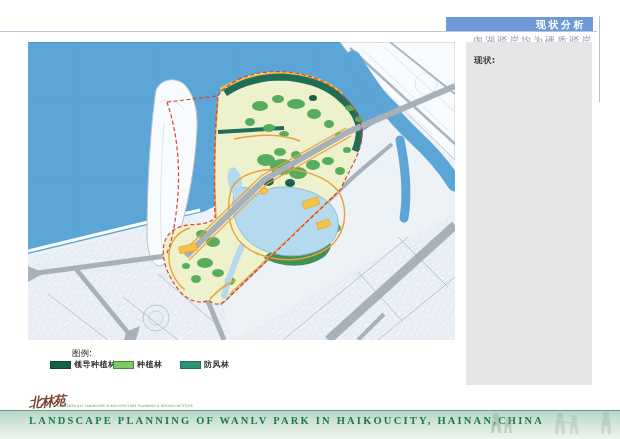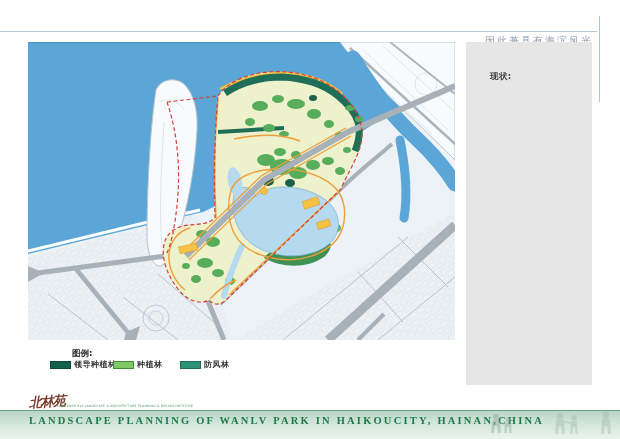--- a/index.html
+++ b/index.html
@@ -16,26 +16,26 @@
         letter-spacing:2px;font-family:"DejaVu Serif","Liberation Serif",serif;}
   .vrule{position:absolute;left:599px;top:16px;width:1px;height:86px;background:#aec6dd;}
 
   
   .map-wrap{position:absolute;left:28px;top:42px;width:427px;height:298px;}
   .map-wrap svg{display:block;width:427px;height:298px;}
 
   
   .panel{position:absolute;left:466px;top:42px;width:126px;height:343px;
         background:var(--panel-bg);padding:10px 8px;box-sizing:border-box;color:#3b3b3b;}
-  .panel p{margin:16px;font-size:8.5px;line-height:1.92;font-weight:600;letter-spacing:0.4px;
+  .panel p{margin:0;font-size:8.5px;line-height:1.92;font-weight:600;letter-spacing:0.4px;
         text-align:justify;}
   .panel p.indent{text-indent:2em;}
 
   
-  .legend-title{position:absolute;left:29px;top:348px;font-size:8.5px;font-weight:bold;color:#222;padding-left:43px;}
+  .legend-title{position:absolute;left:29px;top:348px;font-size:8.5px;font-weight:normal;color:#222;padding-left:43px;}
   .swatch{position:absolute;top:361px;width:21px;height:8px;box-sizing:border-box;border:1px solid rgba(0,0,0,0.25);}
   .sw1{left:50px;} .sw2{left:113px;border-color:#3e8c3c;} .sw3{left:180px;}
   .leg-label{position:absolute;top:359px;font-size:8px;font-weight:bold;color:#333;letter-spacing:0.5px;}
   .ll1{left:74px;} .ll2{left:137px;} .ll3{left:204px;}
 
   
   .logo-script{position:absolute;left:29px;top:393px;font-family:"DejaVu Serif","Liberation Serif",serif;
         font-style:italic;font-weight:bold;font-size:13px;color:#7c4030;letter-spacing:-1px;
         transform:rotate(-4deg);}
   .company-cn{position:absolute;left:57px;top:396px;font-size:6.5px;font-weight:bold;
@@ -51,22 +51,23 @@
         font-family:Liberation Serif, serif;
         font-size:10.5px;font-weight:bold;letter-spacing:2.2px;color:var(--banner-text);
         white-space:nowrap;}
   .banner svg{position:absolute;right:0;top:0;}
 </style>
 </head>
 <body>
 
 <div class="page">
 
+  <div class="section-bar">现状分析</div>
   <div class="hrule"></div>
-  <div class="project-title">因此兼具有海滨风光</div>
+  <div class="project-title">内湖驳岸均为硬质驳岸</div>
   <div class="vrule"></div>
 
   <div class="map-wrap">
     <svg viewBox="0 0 427 298" xmlns="http://www.w3.org/2000/svg">
       <defs>
         <pattern id="blocks" width="11" height="8" patternUnits="userSpaceOnUse" patternTransform="rotate(-32)">
           <rect x="1" y="1" width="8" height="5" fill="none" style="stroke:var(--sketch)" stroke-width="0.6"></rect>
         </pattern>
       </defs>
 

